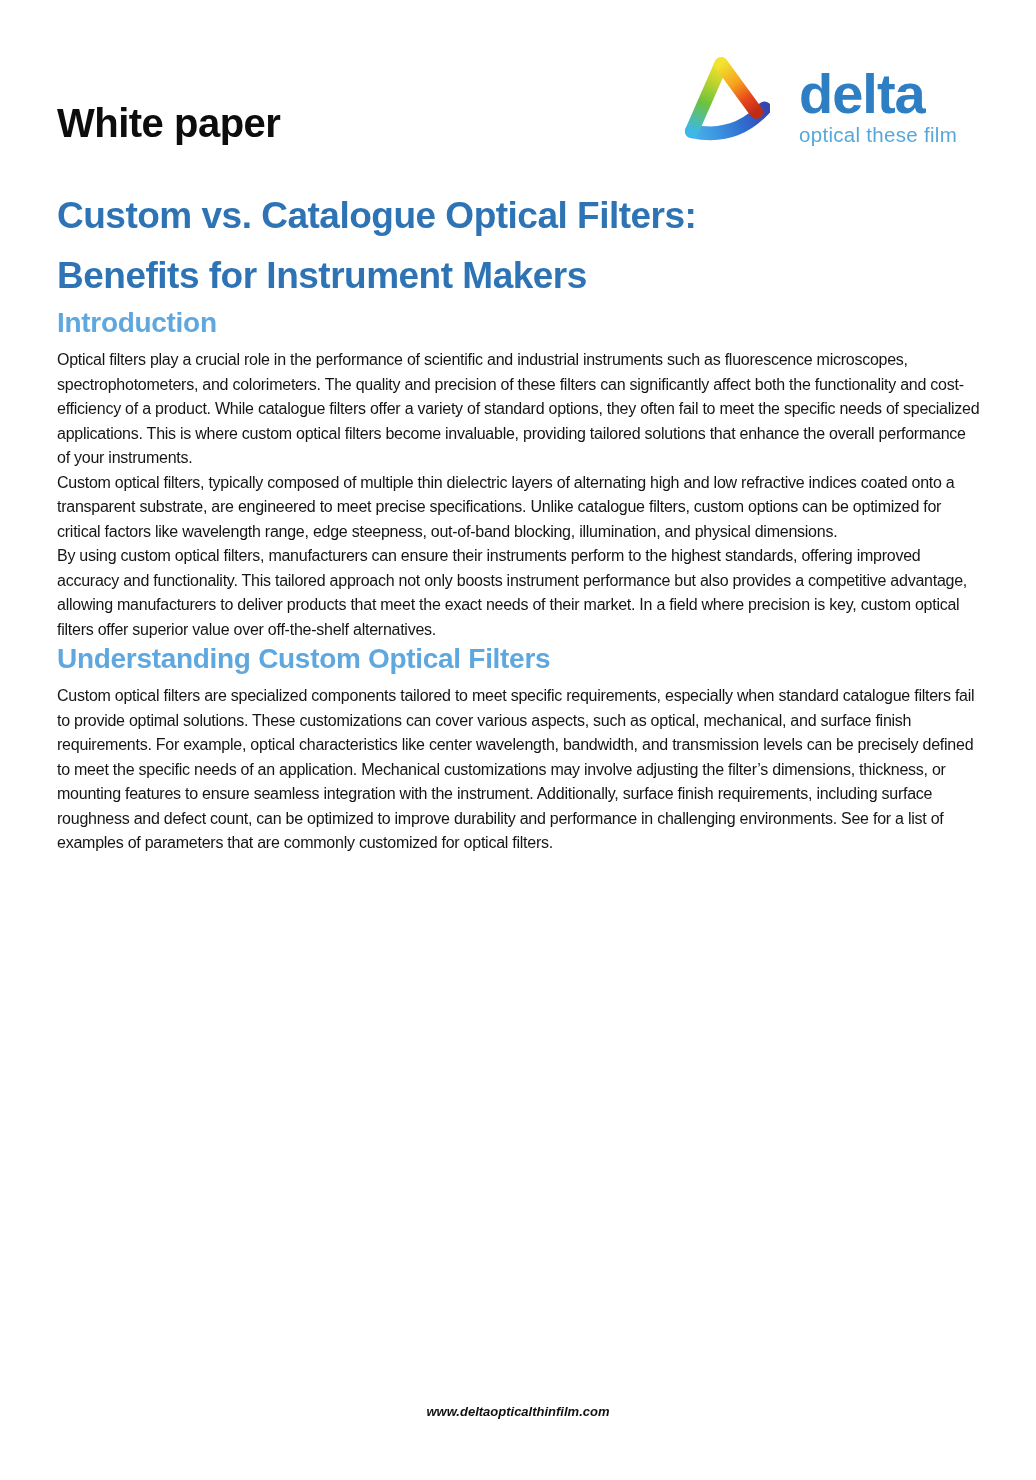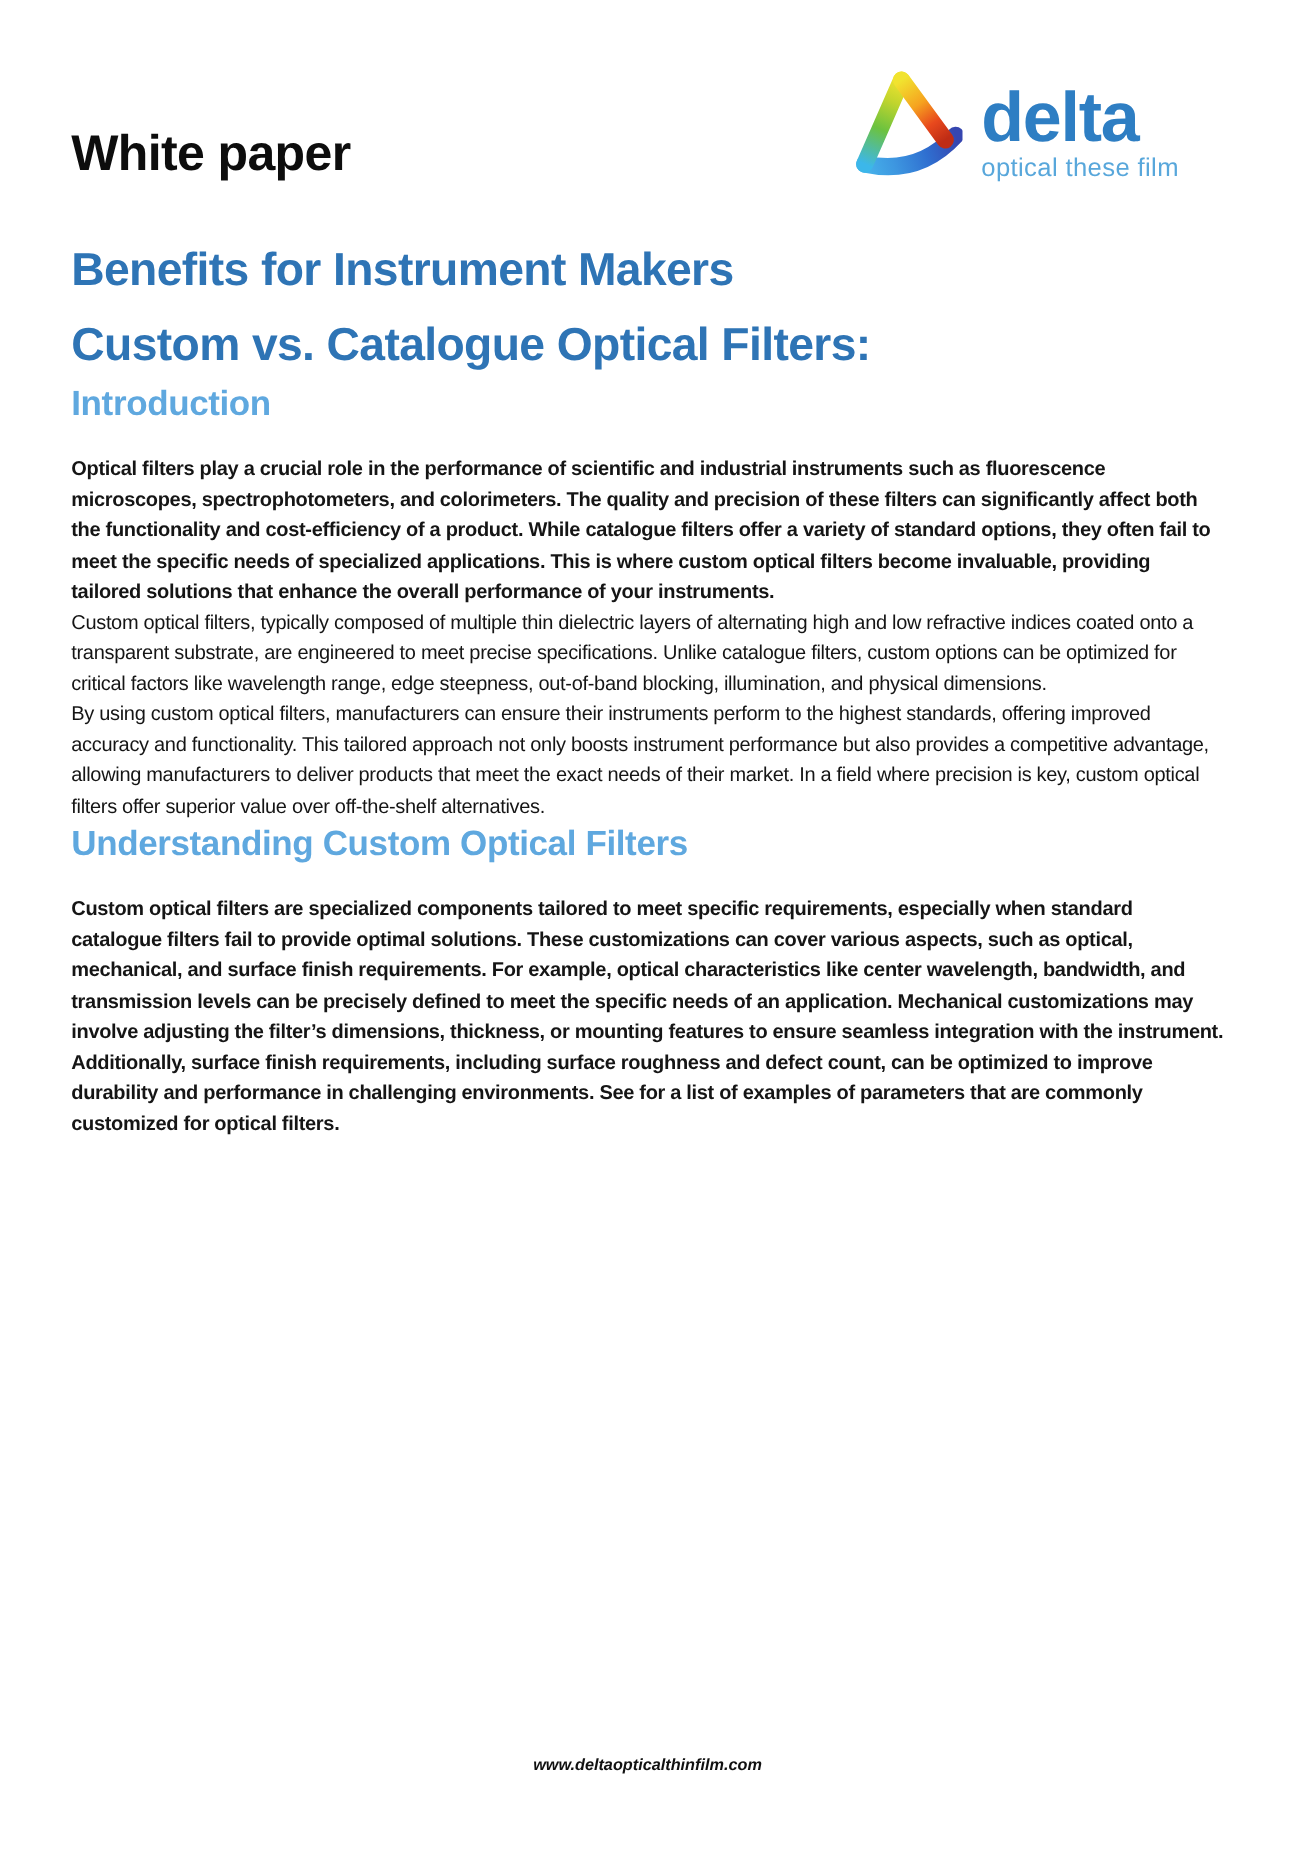--- a/index.html
+++ b/index.html
@@ -20,21 +20,21 @@
     margin-top:98px;
     font-size:40px; font-weight:800;
     line-height:50px;
     color:#0d0d0d;
     letter-spacing:-0.5px;
   }
 
   .logo {
     position:absolute;
     top:52px; left:678px;
-    display:flex; align-items:flex-start; gap:15px;
+    display:flex; align-items:flex-start; gap:29px;
   }
   .logo-tri { width:92px; height:96px; display:block; }
   .logo-textcol { margin-top:16px; }
   .wordmark {
     font-size:56px; font-weight:700; line-height:52px;
     color:#2e7ec3; letter-spacing:-1px;
   }
   .tagline {
     margin-top:3px;
     font-size:20.5px; font-weight:400;
@@ -54,21 +54,21 @@
     line-height:34px;
     color:#5fa8df;
     letter-spacing:-0.3px;
   }
 
   .bp {
     font-size:16px; line-height:24.5px;
     letter-spacing:-0.25px;
     color:#151515;
   }
-  .bp.first { margin-top:24px;font-weight:bold; }
+  .bp.first { margin-top:8px; }
 
   .footer {
     position:absolute;
     left:57px; top:1350px;
     font-style:italic;
     font-size:17px; line-height:22px;
     color:#111111;
   }
   .footer .pn { margin-left:52px; }
 
@@ -115,22 +115,22 @@
     <div class="logo-textcol">
       <div class="wordmark">delta</div>
       <div class="tagline">optical these film</div>
     </div>
   </div>
 
   <div class="content">
     <h1 class="kicker">White paper</h1>
 
     <div class="doc-title">
+      <div>Custom vs. Catalogue Optical Filters:</div>
       <div>Benefits for Instrument Makers</div>
-      <div>Custom vs. Catalogue Optical Filters:</div>
     </div>
 
     <h2 class="sec">Introduction</h2>
     <p class="bp first">Optical filters play a crucial role in the performance of scientific and industrial instruments such as fluorescence microscopes, spectrophotometers, and colorimeters. The quality and precision of these filters can significantly affect both the functionality and cost-efficiency of a product. While catalogue filters offer a variety of standard options, they often fail to meet the specific needs of specialized applications. This is where custom optical filters become invaluable, providing tailored solutions that enhance the overall performance of your instruments.</p>
     <p class="bp">Custom optical filters, typically composed of multiple thin dielectric layers of alternating high and low refractive indices coated onto a transparent substrate, are engineered to meet precise specifications. Unlike catalogue filters, custom options can be optimized for critical factors like wavelength range, edge steepness, out-of-band blocking, illumination, and physical dimensions.</p>
     <p class="bp">By using custom optical filters, manufacturers can ensure their instruments perform to the highest standards, offering improved accuracy and functionality. This tailored approach not only boosts instrument performance but also provides a competitive advantage, allowing manufacturers to deliver products that meet the exact needs of their market. In a field where precision is key, custom optical filters offer superior value over off-the-shelf alternatives.</p>
 
     <h2 class="sec">Understanding Custom Optical Filters</h2>
     <p class="bp first">Custom optical filters are specialized components tailored to meet specific requirements, especially when standard catalogue filters fail to provide optimal solutions. These customizations can cover various aspects, such as optical, mechanical, and surface finish requirements. For example, optical characteristics like center wavelength, bandwidth, and transmission levels can be precisely defined to meet the specific needs of an application. Mechanical customizations may involve adjusting the filter’s dimensions, thickness, or mounting features to ensure seamless integration with the instrument. Additionally, surface finish requirements, including surface roughness and defect count, can be optimized to improve durability and performance in challenging environments. See  for a list of examples of parameters that are commonly customized for optical filters.</p>
   </div>

